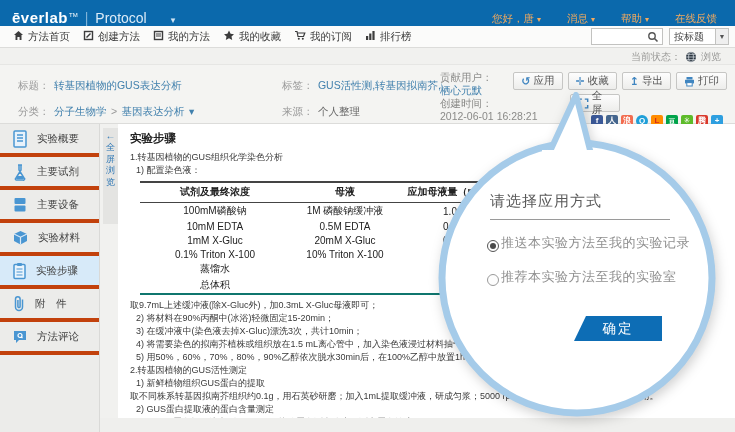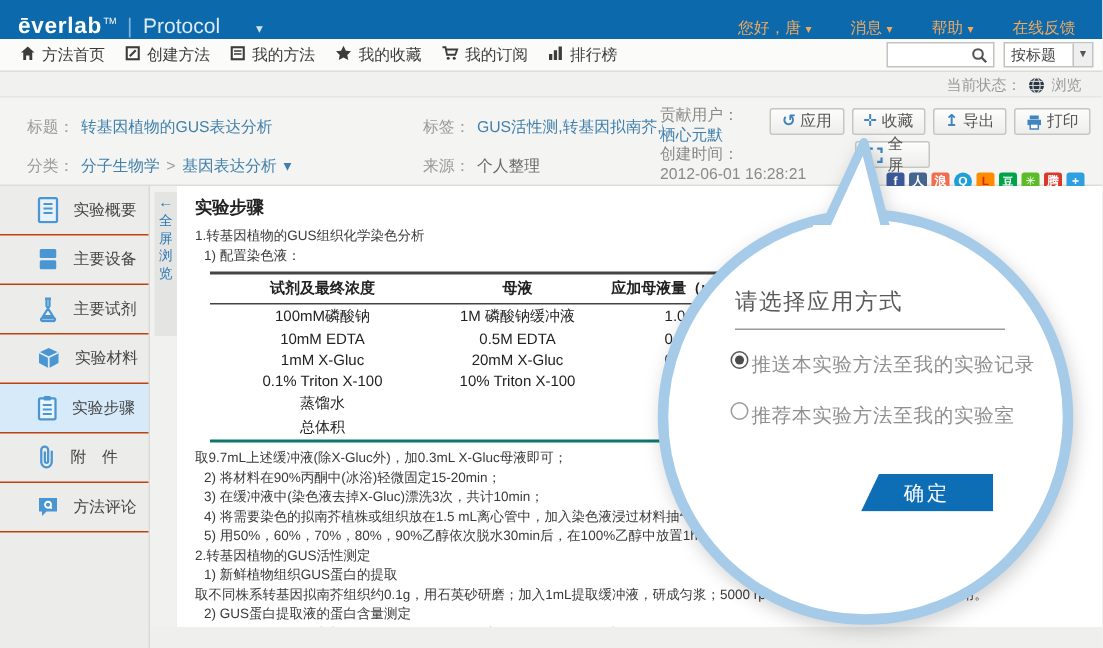--- a/index.html
+++ b/index.html
@@ -48,21 +48,21 @@
   .tbtn .ticon{color:#3f85c0;font-size:11px;font-weight:bold;line-height:1;}
   .fullscreen-btn{position:absolute;right:calc(100% - 620px);top:29px;}
   .sharebar{position:absolute;right:12px;top:50px;display:flex;gap:3px;}
   .sicon{width:12px;height:12px;border-radius:2px;display:flex;align-items:center;justify-content:center;color:#fff;font-size:8px;font-weight:bold;cursor:pointer;line-height:1;}
   .s1{background:#3b5998;} .s2{background:#45668e;} .s3{background:#f26c4f;}
   .s4{background:#1f9fd8;border-radius:6px;} .s5{background:#ff8c00;color:#d62a1e;}
   .s6{background:#00a34a;font-size:7px;} .s7{background:#5dbb2a;} .s8{background:#d9382b;} .s9{background:#2e9fe0;}
 
   
   .sidebar{position:absolute;left:0;top:124px;width:100px;height:308px;background:#ececea;border-right:1px solid #d9d9d7;}
-  .side-item{height:33px;display:flex;align-items:center;border-bottom:1px solid #c2410c;cursor:pointer;padding-left:24px;gap:9px;}
+  .side-item{height:33px;display:flex;align-items:center;border-bottom:4px solid #c2410c;cursor:pointer;padding-left:12px;gap:9px;}
   .side-item .slabel{font-size:10.5px;color:#444;}
   .side-item.active{background:#d7eaf9;}
   .side-item svg{display:block;}
 
   
   .fsstrip{position:absolute;left:103px;top:128px;width:15px;height:96px;background:#e4e4e2;display:flex;flex-direction:column;align-items:center;padding-top:3px;gap:1px;cursor:pointer;}
   .fsstrip .arr{color:#2e77b5;font-size:10px;line-height:10px;}
   .fsstrip .vchar{color:#2e77b5;font-size:9px;line-height:10.5px;}
 
   
@@ -77,21 +77,21 @@
   .ptable .c1{width:150px;} .ptable .c2{width:110px;} .ptable .c3{width:100px;}
 
   
   .footer{position:absolute;left:100px;bottom:0;width:635px;height:14px;background:#efefed;}
 
   
   .callout-svg{position:absolute;left:430px;top:88px;z-index:10;filter:drop-shadow(2px 4px 6px rgba(0,0,0,.18));}
   .dialog{position:absolute;left:430px;top:88px;width:300px;height:330px;z-index:11;}
   .d-title{position:absolute;left:60px;top:104px;font-size:15px;color:#5a5a5a;letter-spacing:1px;}
   .d-line{position:absolute;left:60px;top:131px;width:180px;border-top:1px solid #9a9a9a;}
-  .d-opt{position:absolute;left:57px;display:flex;align-items:flex-start;gap:2px;cursor:pointer;}
+  .d-opt{position:absolute;left:57px;display:flex;align-items:flex-end;gap:2px;cursor:pointer;}
   .d-opt .olabel{font-size:13px;color:#8f8f8f;letter-spacing:.5px;white-space:nowrap;}
   .radio{width:12px;height:12px;border-radius:50%;border:1px solid #9a9a9a;background:#fdfdfd;position:relative;flex:none;}
   .radio.sel{border-color:#555;}
   .radio.sel::after{content:"";position:absolute;left:2px;top:2px;width:6px;height:6px;border-radius:50%;background:#4a4a4a;}
   .d-confirm{position:absolute;left:144px;top:228px;width:88px;height:25px;background:#0d6db5;color:#fff;font-size:13.5px;display:flex;align-items:center;justify-content:center;cursor:pointer;clip-path:polygon(12px 0,100% 0,100% 100%,0 100%);letter-spacing:2px;}
 </style>
 </head>
 <body>
 
 <div id="app">
@@ -252,31 +252,31 @@
   <div class="sidebar">
     <div class="side-item">
       <svg width="16" height="18" viewBox="0 0 16 18">
           <rect x="2" y="1" width="12" height="16" rx="1" fill="#e8f2fb" stroke="#4a96d2" stroke-width="1.5"></rect>
           <path d="M5 5 h6 M5 8 h6 M5 11 h6" stroke="#4a96d2" stroke-width="1.3"></path>
         </svg>
       <span class="slabel">实验概要</span>
       </div>
     <div class="side-item">
       <svg width="16" height="18" viewBox="0 0 16 18">
+          <path d="M6 2 h4 M7 2 V7 L12 15 a1 1 0 0 1 -1 2 H5 a1 1 0 0 1 -1 -2 L9 7 V2" fill="none" stroke="#4a96d2" stroke-width="1.5"></path>
+          <path d="M5.2 13 h5.6 L12 16 H4 Z" fill="#4a96d2"></path>
+        </svg>
+      <span class="slabel">主要试剂</span>
+      </div>
+    <div class="side-item">
+      <svg width="16" height="18" viewBox="0 0 16 18">
           <rect x="2.5" y="2" width="11" height="6" rx="1" fill="#4a96d2"></rect>
           <rect x="2.5" y="9.5" width="11" height="6" rx="1" fill="#4a96d2"></rect>
         </svg>
       <span class="slabel">主要设备</span>
-      </div>
-    <div class="side-item">
-      <svg width="16" height="18" viewBox="0 0 16 18">
-          <path d="M6 2 h4 M7 2 V7 L12 15 a1 1 0 0 1 -1 2 H5 a1 1 0 0 1 -1 -2 L9 7 V2" fill="none" stroke="#4a96d2" stroke-width="1.5"></path>
-          <path d="M5.2 13 h5.6 L12 16 H4 Z" fill="#4a96d2"></path>
-        </svg>
-      <span class="slabel">主要试剂</span>
       </div>
     <div class="side-item">
       <svg width="17" height="18" viewBox="0 0 17 18">
           <path d="M8.5 2 L15 5 V12 L8.5 15.5 L2 12 V5 Z" fill="#4a96d2"></path>
           <path d="M2 5 L8.5 8.2 L15 5 M8.5 8.2 V15.5" stroke="#dcebf7" stroke-width="1.2" fill="none"></path>
         </svg>
       <span class="slabel">实验材料</span>
       </div>
     <div class="side-item active">
       <svg width="15" height="18" viewBox="0 0 15 18">

